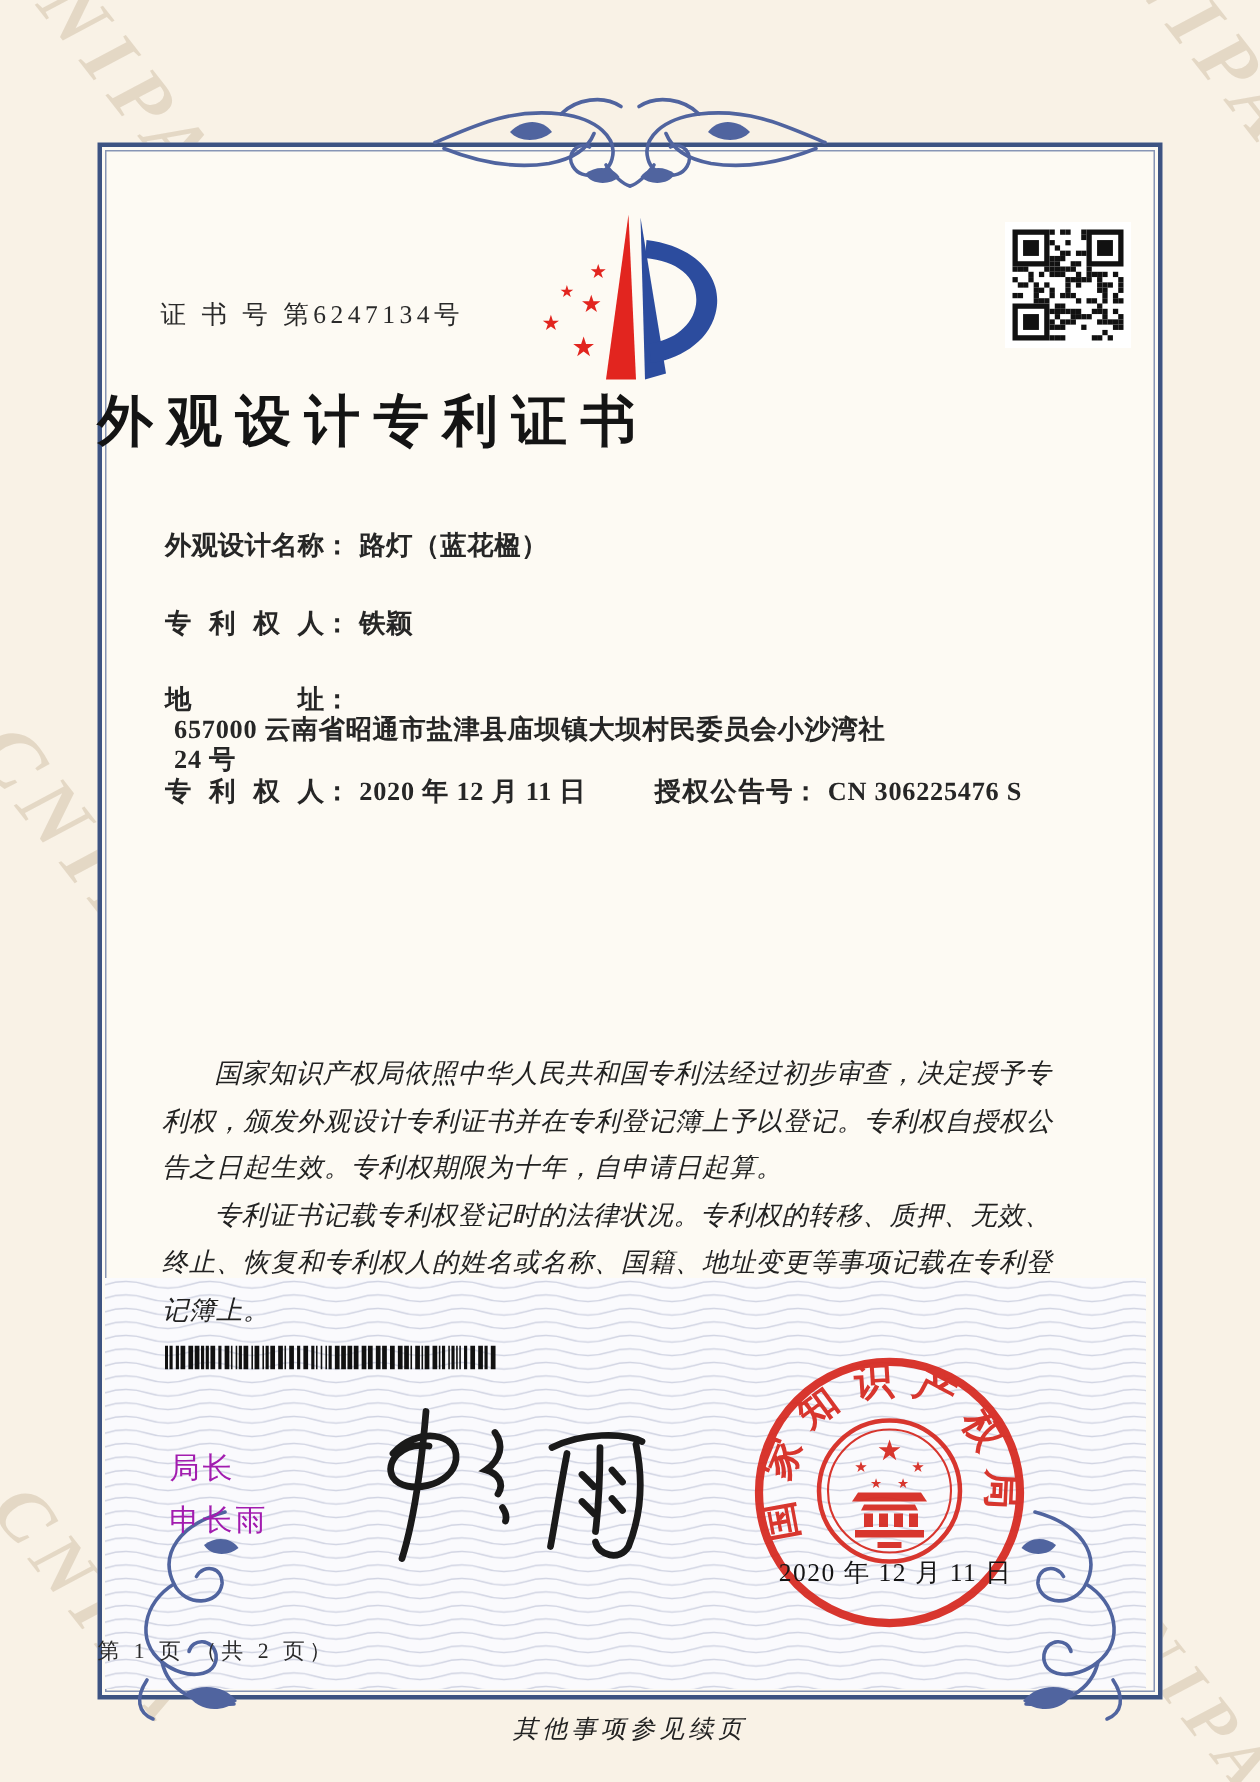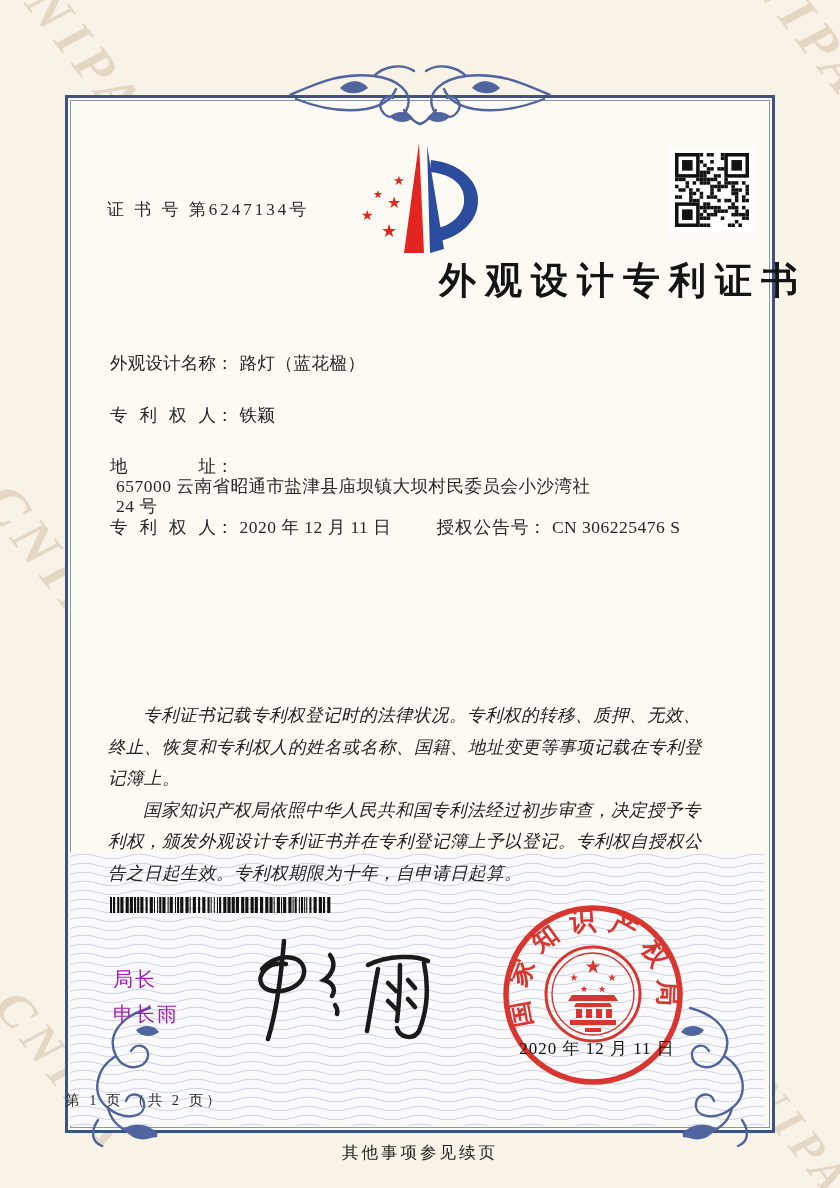--- a/index.html
+++ b/index.html
@@ -11,24 +11,24 @@
   
   .frame{position:absolute;left:65px;top:95px;width:704px;height:1032px;
          border:3px solid #3d5382;background:#fdfaf3;}
   .frame-inner{position:absolute;left:2px;top:2px;right:2px;bottom:2px;border:1px solid #8795b5;}
   
   .waveband{position:absolute;left:70px;top:852px;width:694px;height:274px;}
   
   .cert-no{position:absolute;left:107px;top:150px;font-size:17px;letter-spacing:3px;color:#2a2a2a;margin-top:48px;}
   .logo{position:absolute;left:343px;top:140px;width:154px;height:118px;}
   .qr{position:absolute;left:670px;top:148px;width:84px;height:84px;background:#fff;padding:0;}
-  .title{position:absolute;left:65px;top:256px;width:704px;text-align:right;
-         font-size:37px;font-weight:bold;letter-spacing:9px;color:#141414;padding-left:38px;}
-  
-  .fields{position:absolute;left:110px;top:352px;width:620px;font-size:17.5px;color:#262626;}
+  .title{position:absolute;left:65px;top:256px;width:704px;text-align:left;
+         font-size:37px;font-weight:bold;letter-spacing:9px;color:#141414;}
+  
+  .fields{position:absolute;left:110px;top:352px;width:620px;font-size:17.5px;color:#262626;font-weight:bold;}
   .frow{margin-bottom:30px;line-height:22px;white-space:nowrap;}
   .frow.address{margin-bottom:0;white-space:normal;line-height:20px;}
   .flabel{display:inline-block;width:106px;text-align:justify;text-align-last:justify;vertical-align:top;}
   .fcolon{display:inline-block;vertical-align:top;}
   .fvalue{display:inline-block;margin-left:6px;letter-spacing:.5px;vertical-align:top;}
   .frow.address .fvalue{width:492px;}
   .fgroup1{display:inline-block;width:322px;}
   
   .body-text{position:absolute;left:108px;top:700px;width:608px;font-style:italic;
              font-size:17.5px;line-height:31.5px;color:#222;}
@@ -36,21 +36,21 @@
   
   .barcode{position:absolute;left:110px;top:897px;width:222px;height:16px;}
   .signer{position:absolute;left:113px;top:962px;font-family:"Liberation Sans","DejaVu Sans",sans-serif;
           font-size:20px;line-height:35px;color:#a21caf;letter-spacing:2px;}
   .signature{position:absolute;left:218px;top:933px;width:245px;height:118px;}
   .seal{position:absolute;left:500px;top:901px;width:190px;height:190px;opacity:.93;}
   .seal-date{position:absolute;left:505px;top:1037px;width:184px;text-align:center;
              font-size:17px;letter-spacing:1px;color:#141414;}
   .page-info{position:absolute;left:65px;top:1091px;width:704px;text-align:left;
              font-size:14.5px;letter-spacing:3px;color:#2a2a2a;}
-  .cont-note{position:absolute;left:0;top:1142px;width:840px;text-align:center;
+  .cont-note{position:absolute;left:0;top:1142px;width:840px;text-align:center;font-style:italic;
              font-size:16.5px;letter-spacing:3px;color:#222;}
   
   .orn{position:absolute;pointer-events:none;}
   .orn-top{left:284px;top:58px;width:272px;height:72px;}
   .orn-bl{left:52px;top:1002px;width:122px;height:146px;}
   .orn-br{left:666px;top:1002px;width:122px;height:146px;}
   svg .stroke{fill:none;stroke:#50649f;stroke-width:2.4;stroke-linecap:round;}
   svg .leaf{fill:#50649f;stroke:none;}
 </style>
 </head>
@@ -274,22 +274,22 @@
     <div class="frow">
       <span class="fgroup1">
         <span class="flabel">专利权人</span><span class="fcolon">：</span><span class="fvalue">2020 年 12 月 11 日</span>
       </span><span>
         <span class="flabel" style="width:92px">授权公告号</span><span class="fcolon">：</span><span class="fvalue">CN 306225476 S</span>
       </span>
     </div>
   </div>
 
   <div class="body-text">
+    <p>国家知识产权局依照中华人民共和国专利法经过初步审查，决定授予专利权，颁发外观设计专利证书并在专利登记簿上予以登记。专利权自授权公告之日起生效。专利权期限为十年，自申请日起算。</p>
     <p>专利证书记载专利权登记时的法律状况。专利权的转移、质押、无效、终止、恢复和专利权人的姓名或名称、国籍、地址变更等事项记载在专利登记簿上。</p>
-    <p>国家知识产权局依照中华人民共和国专利法经过初步审查，决定授予专利权，颁发外观设计专利证书并在专利登记簿上予以登记。专利权自授权公告之日起生效。专利权期限为十年，自申请日起算。</p>
   </div>
 
   <svg class="barcode" id="bcsvg" viewBox="0 0 222 16" preserveAspectRatio="none" xmlns="http://www.w3.org/2000/svg">
       <rect x="0" y="0" width="2" height="16" fill="#111"></rect>
       <rect x="3.00" y="0" width="2.10" height="16" fill="#111"></rect>
       <rect x="7.20" y="0" width="2.10" height="16" fill="#111"></rect>
       <rect x="10.35" y="0" width="3.15" height="16" fill="#111"></rect>
       <rect x="15.60" y="0" width="3.15" height="16" fill="#111"></rect>
       <rect x="19.80" y="0" width="3.15" height="16" fill="#111"></rect>
       <rect x="24.00" y="0" width="2.10" height="16" fill="#111"></rect>

